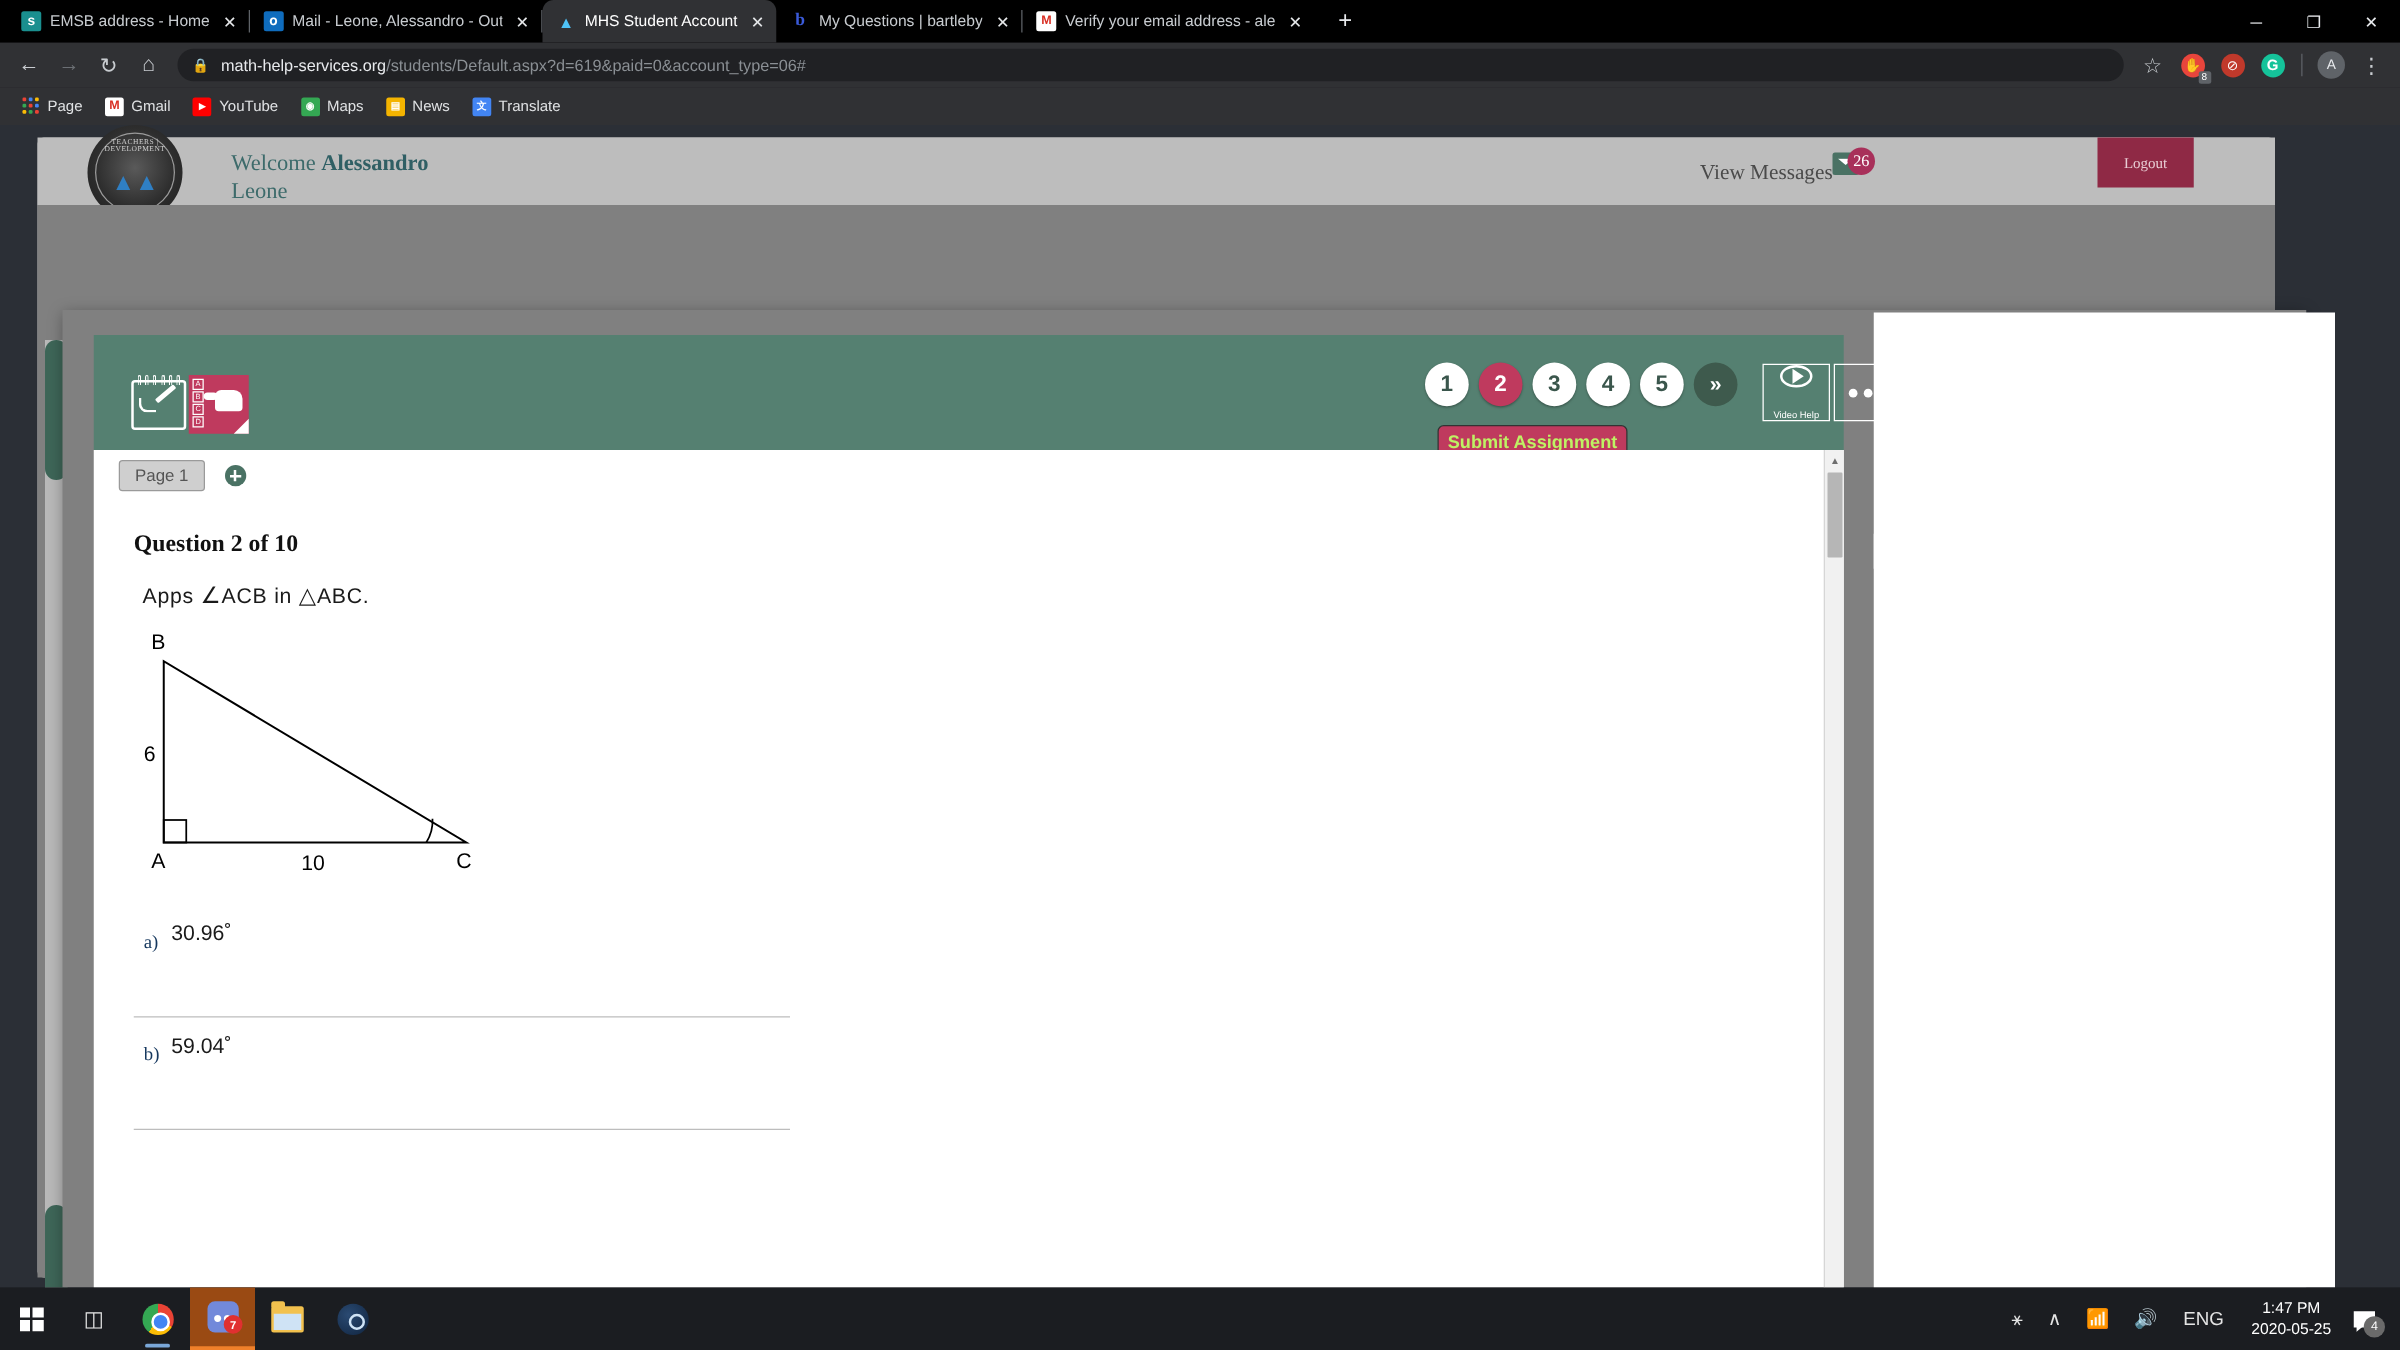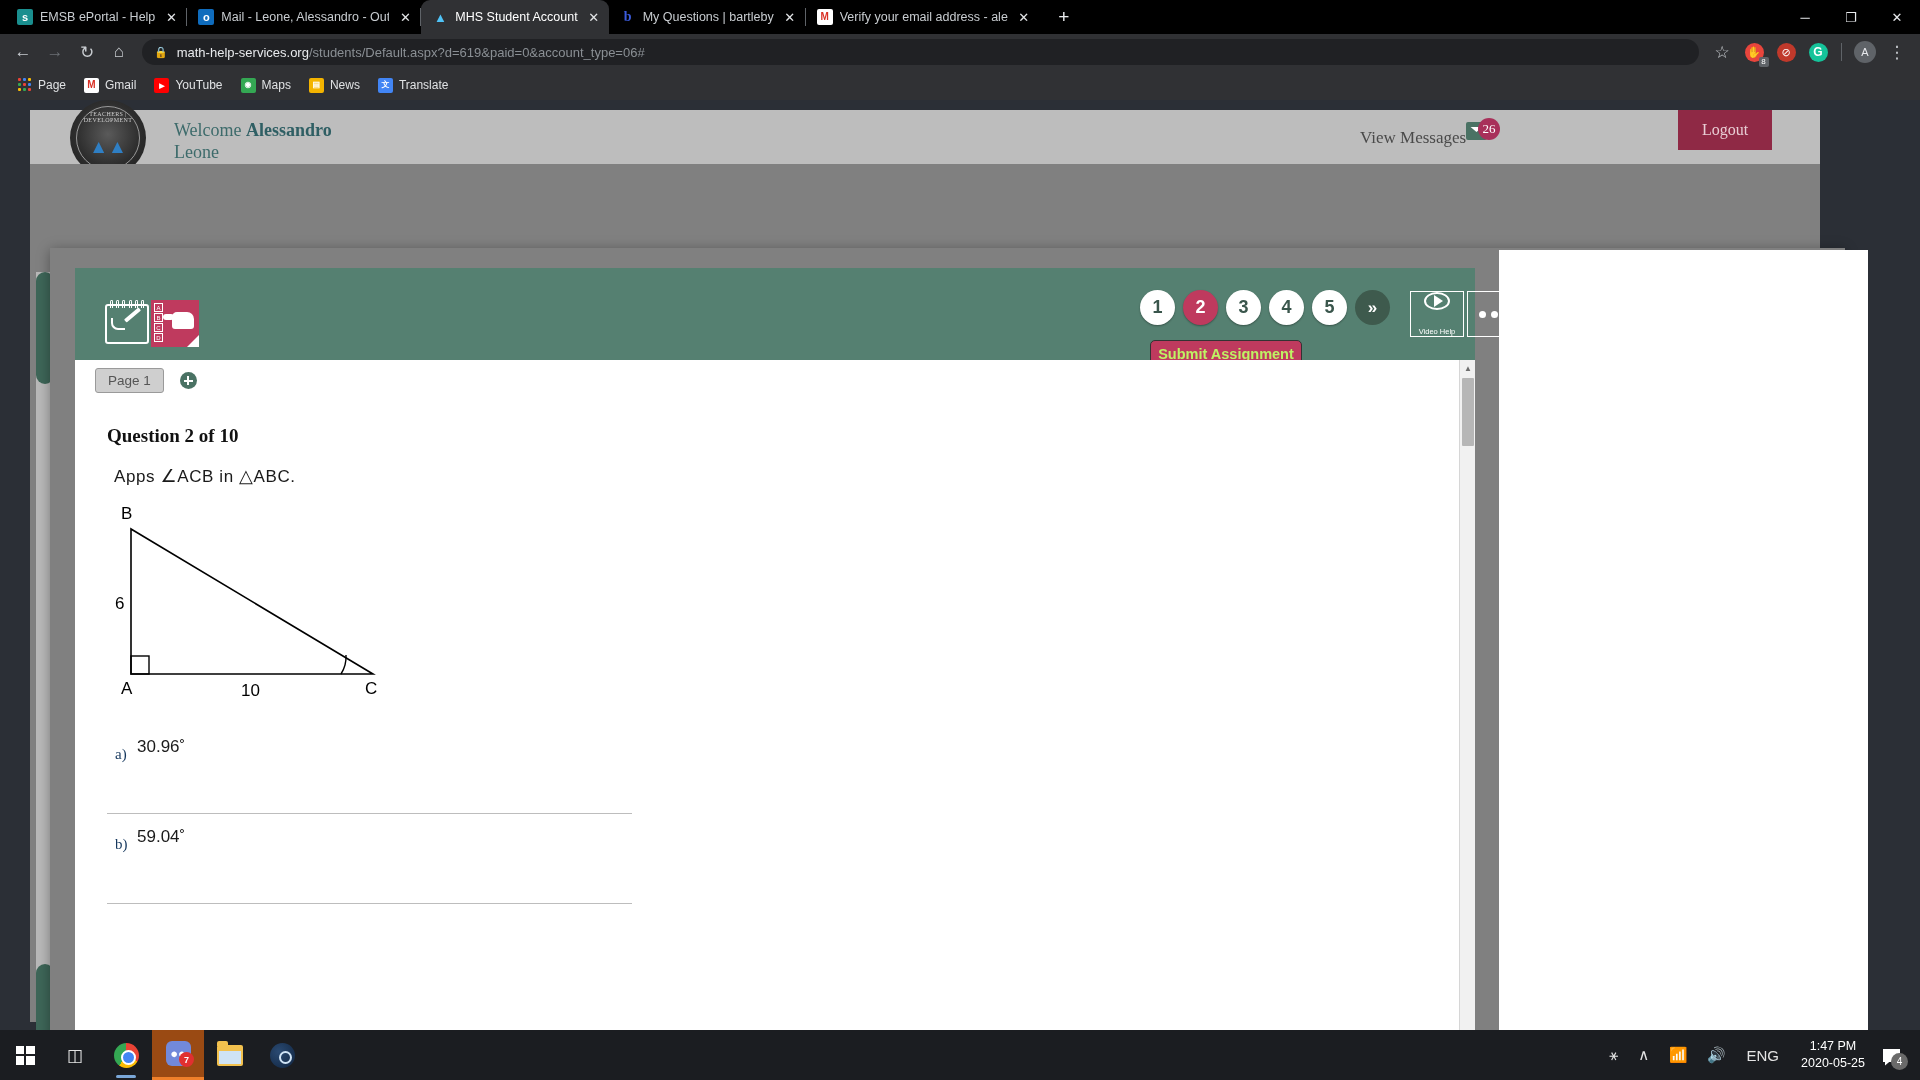--- a/index.html
+++ b/index.html
@@ -149,21 +149,21 @@
   .seal .seal-text {
     position: absolute; left: 0; right: 0; top: 11px; text-align: center;
     font-size: 6px; color: #cfcfcf; letter-spacing: .4px;
     font-family: "Liberation Serif", serif;
   }
   .seal .seal-mark {
     position: absolute; left: 0; right: 0; bottom: 20px; text-align: center;
     font-size: 19px; color: #2f7fc4; line-height: 1;
   }
   .welcome {
-    position: absolute; left: 144px; top: 10px;
+    position: absolute; left: 155px; top: 10px;
     font-family: "Liberation Serif", serif; font-size: 18px; color: #3d6b6b;
   }
   .welcome b { color: #2f5f64; }
   .welcome .lname {
     display: block; font-size: 18px; color: #3d6b6b; margin-top: 1px;
   }
   .view-messages {
     position: absolute; left: 1330px; top: 18px;
     font-family: "Liberation Serif", serif; font-size: 17px; color: #4a4a4a;
   }
@@ -176,23 +176,23 @@
     content: ''; width: 13px; height: 9px; background: #fff;
     clip-path: polygon(0 0,100% 0,50% 60%);
   }
   .msg-badge {
     position: absolute; left: 1448px; top: 8px; background: #a8305a;
     color: #fff; border-radius: 50%; width: 22px; height: 22px;
     font-size: 13px; display: flex; align-items: center;
     justify-content: center; font-family: "Liberation Serif", serif;
   }
   .logout-btn {
-    position: absolute; left: 1648px; top: 0px; width: 94px; height: 40px;
+    position: absolute; left: 1648px; top: 0px; width: 77px; height: 40px;
     background: #8f2945; color: #e8cdd4; font-family: "Liberation Serif", serif;
-    font-size: 16px; display: flex; align-items: center; justify-content: center;
+    font-size: 12px; display: flex; align-items: center; justify-content: center;
   }
   #page-body {
     position: absolute; left: 0; top: 54px; right: 0; bottom: 0;
     background: #808080;
   }
   .side-rail {
     position: absolute; left: 6px; width: 18px; border-radius: 9px;
     background: #3e6658;
   }
   .side-rail.top { top: 108px; height: 112px; }
@@ -485,21 +485,21 @@
 <body>
 
 <div id="screen">
 
   <div id="chrome-window">
 
     <div class="tabstrip">
 
       <div class="tab">
         <span class="favicon" style="background:#1a8f8f">s</span>
-        <span class="tab-title">EMSB ePortal - Help</span>
+        <span class="tab-title">EMSB address - Home</span>
         <span class="tab-close">✕</span>
       </div>
       <div class="tab-sep"></div>
 
       <div class="tab">
         <span class="favicon" style="background:#0f6cbd">o</span>
         <span class="tab-title">Mail - Leone, Alessandro - Outlo</span>
         <span class="tab-close">✕</span>
       </div>
       <div class="tab-sep"></div>

